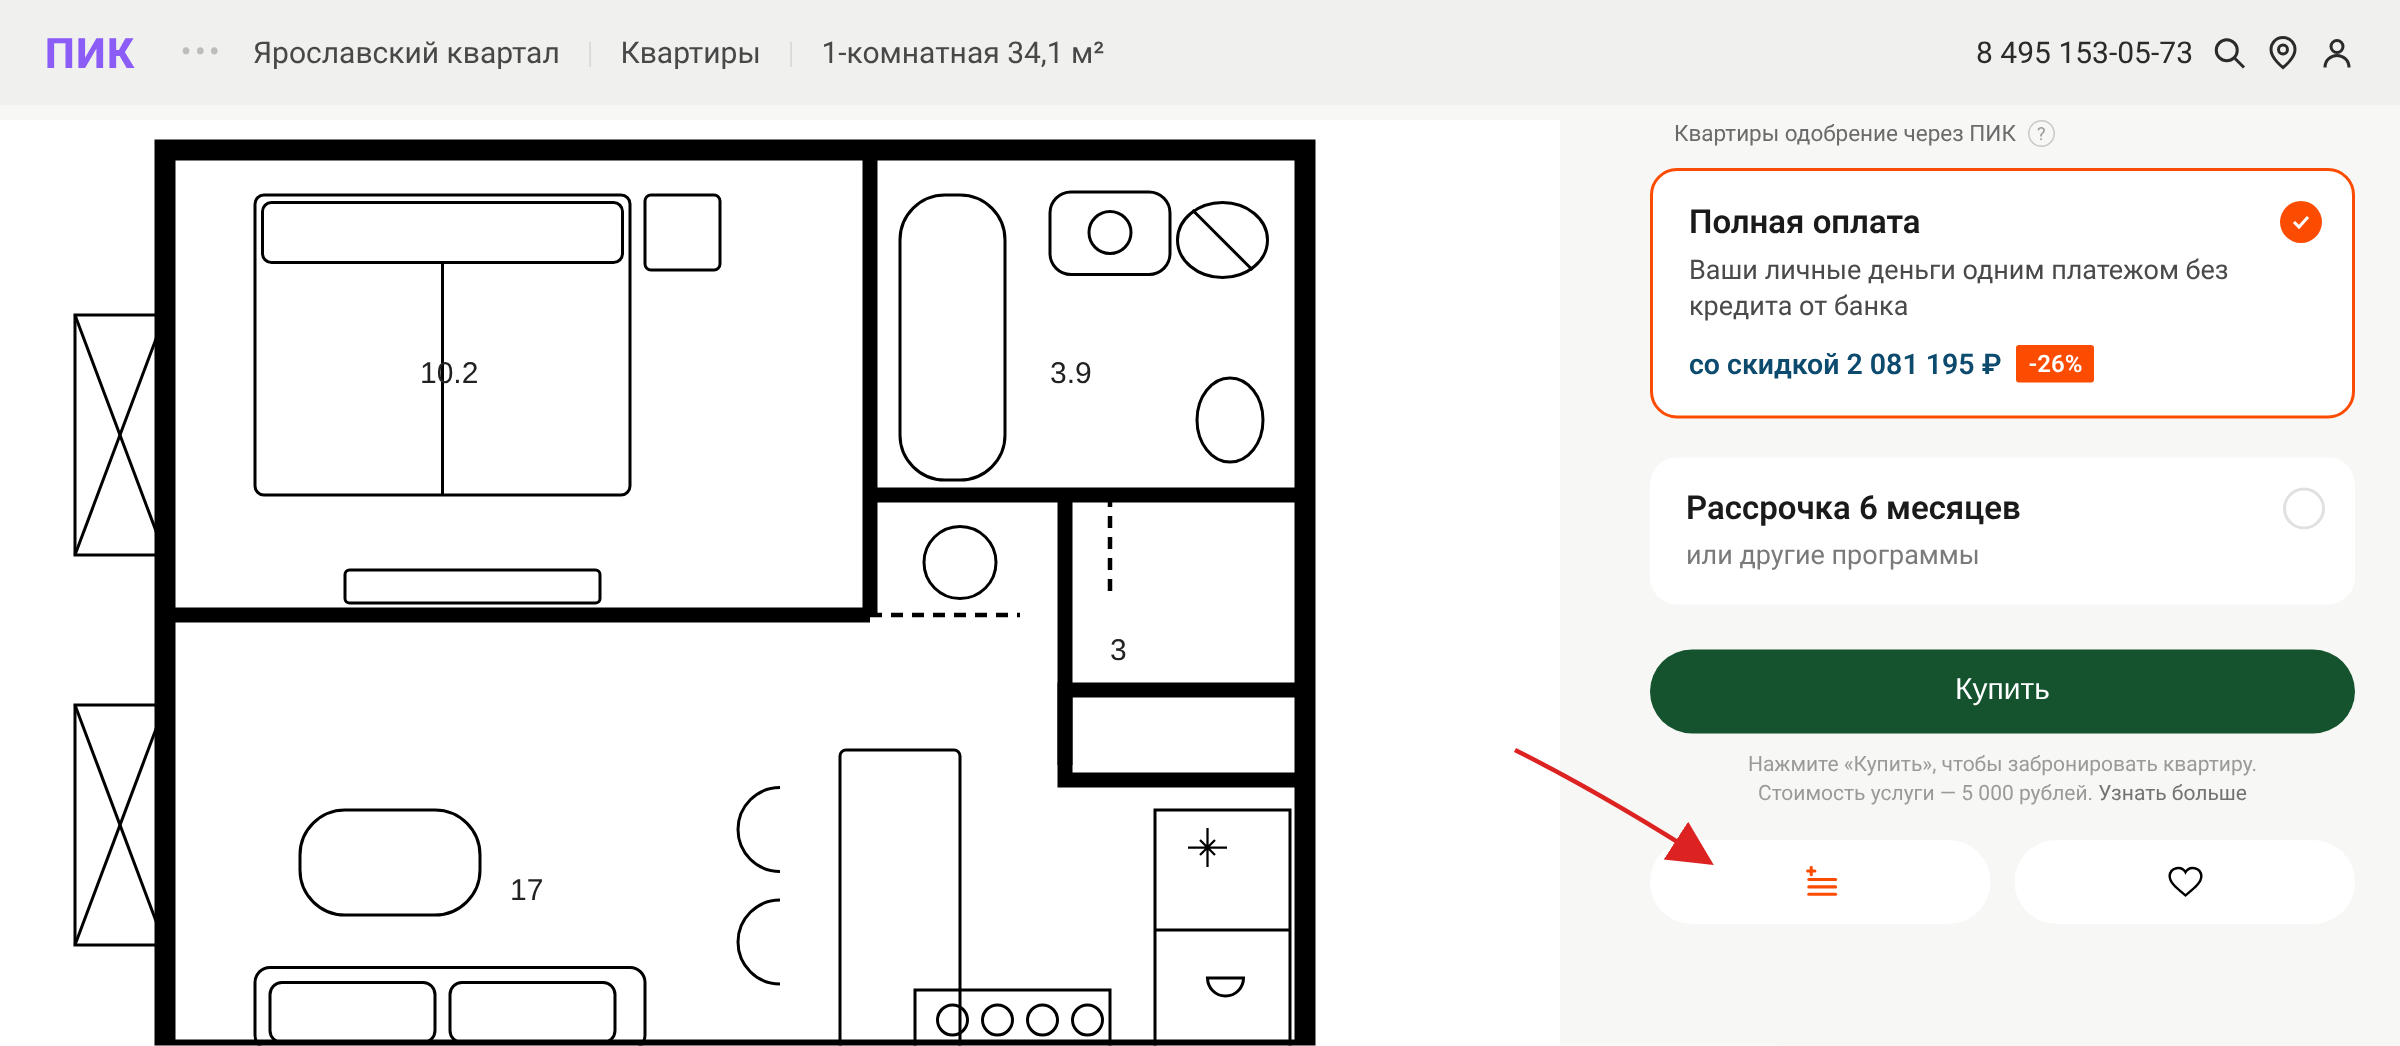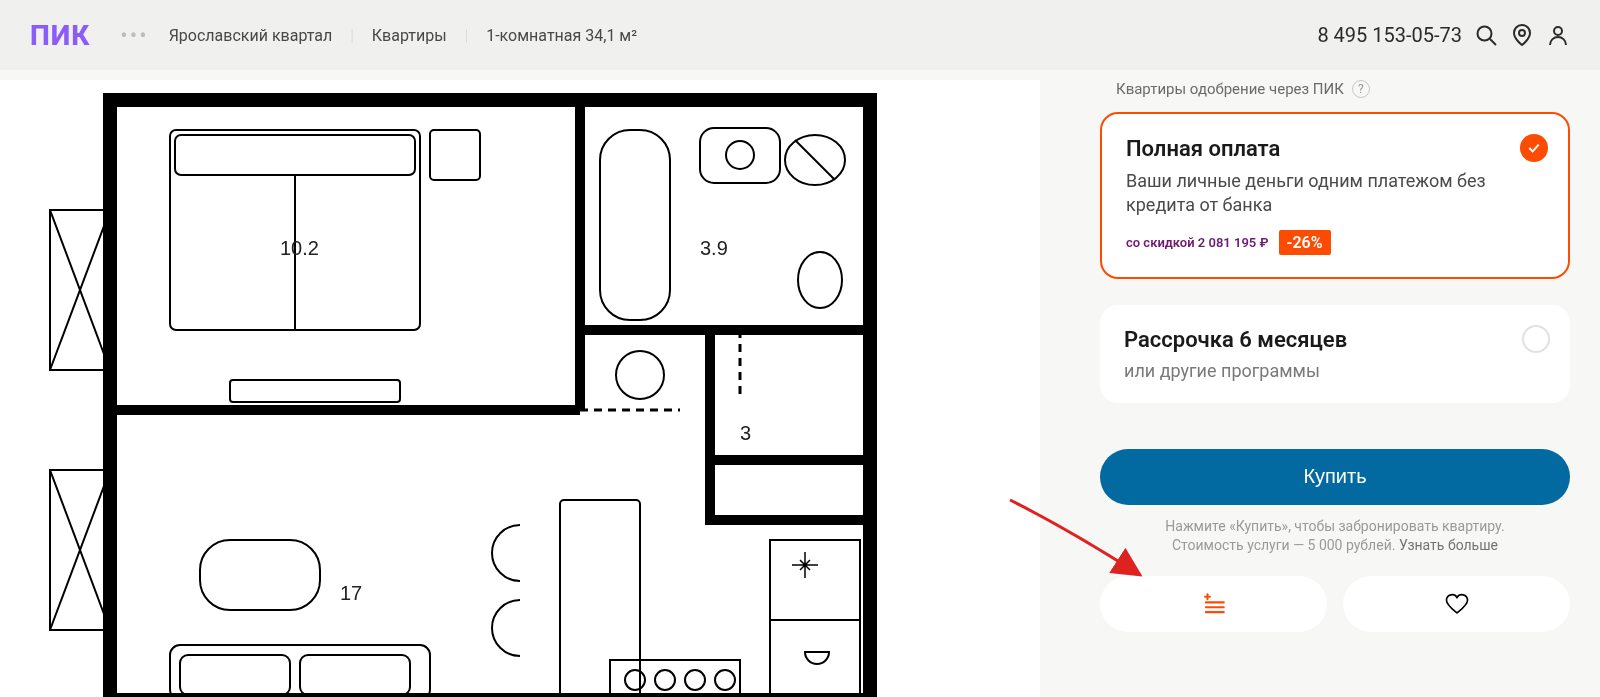--- a/index.html
+++ b/index.html
@@ -20,21 +20,21 @@
     background: #f0f0ee;
   }
   .logo {
     color: #8b5cf6;
     font-weight: 800;
     font-size: 28px;
     letter-spacing: 1px;
     margin-right: 30px;
   }
   .dots { color: #bdbdbd; font-size: 22px; letter-spacing: 2px; margin-right: 20px; cursor: pointer; }
-  .breadcrumb { display: flex; align-items: flex-end; font-size: 16px; color: #555; }
+  .breadcrumb { display: flex; align-items: flex-end; font-size: 20px; color: #555; }
   .breadcrumb span.sep { color: #d6d6d6; margin: 0 18px; font-weight: 300; }
   .breadcrumb .crumb { color: #484848; }
   .header-right { margin-left: auto; display: flex; align-items: center; gap: 12px; }
   .phone { font-size: 20px; color: #2b2b2b; }
   .hicon { width: 24px; height: 24px; display: inline-flex; align-items: center; justify-content: center; cursor: pointer; color:#2b2b2b; }
   .hicon svg { width: 24px; height: 24px; stroke: #2b2b2b; fill: none; stroke-width: 2; }
 
   
   .main { display: flex; height: calc(697px - 70px); }
   .plan-wrap { flex: 1; padding: 10px 20px 0 0; }
@@ -57,34 +57,34 @@
     border-radius: 18px;
     padding: 22px 24px;
     margin-bottom: 26px;
     position: relative;
   }
   .card.selected { border: 2px solid #fc4c02; }
   .card h3 { font-size: 22px; font-weight: 600; color: #1a1a1a; margin-bottom: 8px; }
   .card p.sub { font-size: 18px; color: #4a4a4a; line-height: 1.35; margin-bottom: 12px; }
   .card p.sub2 { font-size: 18px; color: #7a7a7a; }
   .price-line { display: flex; align-items: center; gap: 10px; }
-  .price-line .discount-text { color: #701a75; font-size: 13px; font-weight: 600; }
+  .price-line .discount-text { color: #0c4a6e; font-size: 19px; font-weight: 600; }
   .badge { background: #fc4c02; color:#fff; font-size: 16px; font-weight: 600; padding: 3px 8px; border-radius: 2px; }
   .radio-mark {
     position: absolute; right: 20px; top: 20px;
     width: 28px; height: 28px; border-radius: 50%;
   }
   .radio-mark.checked { background: #fc4c02; display:flex; align-items:center; justify-content:center; }
   .radio-mark.checked svg { stroke:#fff; fill:none; stroke-width:3; width:16px; height:16px; }
   .radio-mark.empty { border: 2px solid #e1e1e1; }
 
   .buy-btn {
     width: 100%; height: 56px; border-radius: 28px;
-    background: #0369a1; color: #fff; font-size: 20px; font-weight: 500;
-    border: none; cursor: pointer; margin-top: 20px;
+    background: #14532d; color: #fff; font-size: 20px; font-weight: 500;
+    border: none; cursor: pointer; margin-top: 4px;
   }
   .hint { text-align: center; font-size: 14px; color: #9a9a9a; margin-top: 12px; line-height:1.4; }
   .hint a { color: #737373; text-decoration: none; }
 
   .action-row { display: flex; gap: 16px; margin-top: 20px; }
   .pill {
     flex: 1; height: 56px; border-radius: 28px; background: #fff;
     display: flex; align-items: center; justify-content: center; cursor: pointer;
   }
   .pill svg { width: 26px; height: 26px; }

